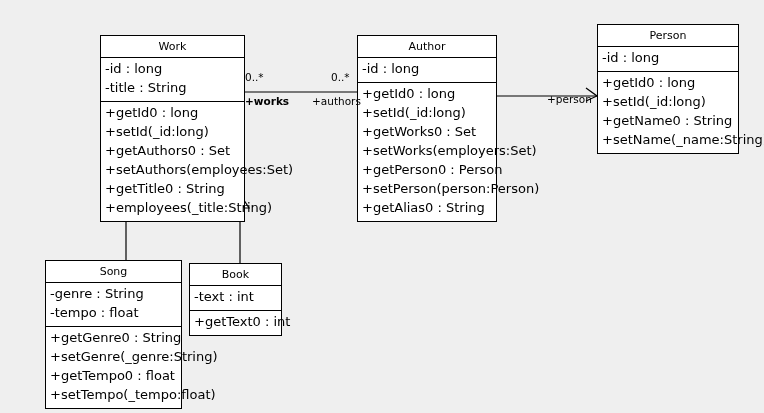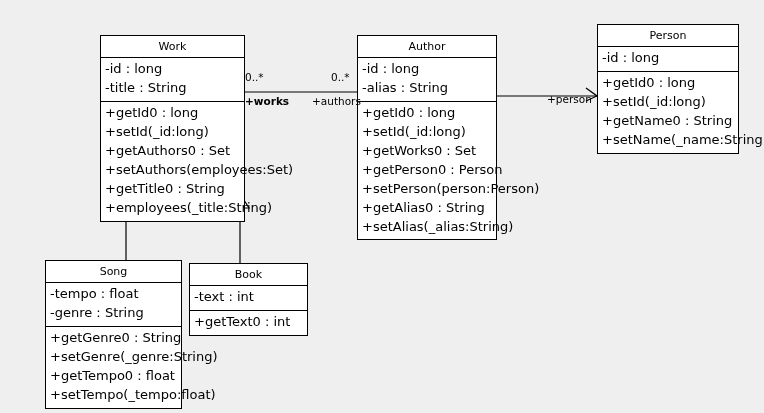--- a/index.html
+++ b/index.html
@@ -99,61 +99,60 @@
       <div class="member">+setAuthors(employees:Set)</div>
       <div class="member">+getTitle0 : String</div>
       <div class="member">+employees(_title:String)</div>
     </div>
   </div>
 
   <div class="uml-class" style="left:357px; top:35px; width:140px;">
     <div class="class-name">Author</div>
     <div class="compartment">
       <div class="member">-id : long</div>
-      <div class="member">-alias : String</div>
     </div>
     <div class="compartment last">
       <div class="member">+getId0 : long</div>
       <div class="member">+setId(_id:long)</div>
       <div class="member">+getWorks0 : Set</div>
+      <div class="member">+setWorks(employers:Set)</div>
       <div class="member">+getPerson0 : Person</div>
       <div class="member">+setPerson(person:Person)</div>
       <div class="member">+getAlias0 : String</div>
-      <div class="member">+setAlias(_alias:String)</div>
     </div>
   </div>
 
   <div class="uml-class" style="left:597px; top:24px; width:142px;">
     <div class="class-name">Person</div>
     <div class="compartment">
       <div class="member">-id : long</div>
     </div>
     <div class="compartment last">
       <div class="member">+getId0 : long</div>
       <div class="member">+setId(_id:long)</div>
       <div class="member">+getName0 : String</div>
       <div class="member">+setName(_name:String)</div>
     </div>
   </div>
 
   <div class="uml-class" style="left:45px; top:260px; width:137px;">
     <div class="class-name">Song</div>
     <div class="compartment">
+      <div class="member">-genre : String</div>
       <div class="member">-tempo : float</div>
-      <div class="member">-genre : String</div>
     </div>
     <div class="compartment last">
       <div class="member">+getGenre0 : String</div>
       <div class="member">+setGenre(_genre:String)</div>
       <div class="member">+getTempo0 : float</div>
       <div class="member">+setTempo(_tempo:float)</div>
     </div>
   </div>
 
-  <div class="uml-class" style="left:189px; top:263px; width:119px;">
+  <div class="uml-class" style="left:189px; top:263px; width:93px;">
     <div class="class-name">Book</div>
     <div class="compartment">
       <div class="member">-text : int</div>
     </div>
     <div class="compartment last">
       <div class="member">+getText0 : int</div>
     </div>
   </div>
 
   <div class="edge-label" style="left:245px; top:71px;">0..*</div>

